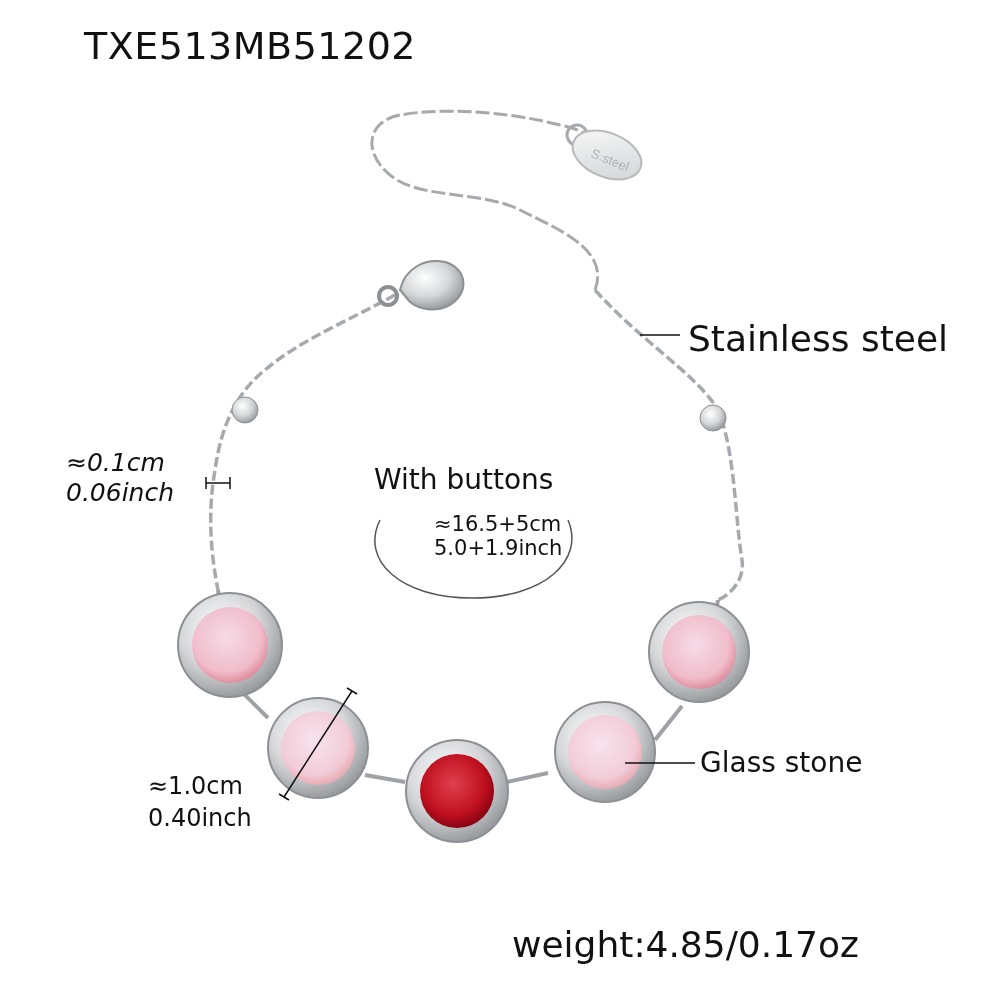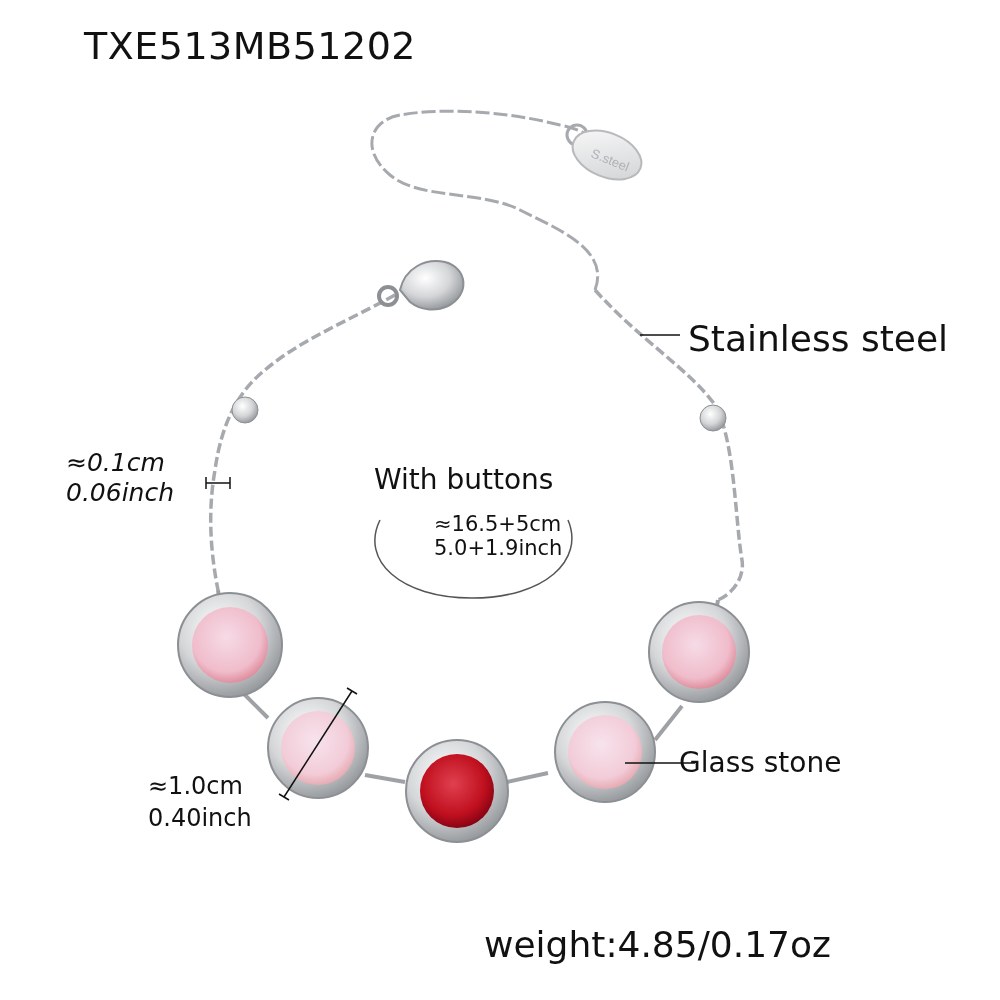--- a/index.html
+++ b/index.html
@@ -1,26 +1,26 @@
 <!DOCTYPE html>
 <html><head>
 <meta charset="utf-8">
 <style>
   html, body { margin: 0; padding: 0; background: #ffffff; }
   body { width: 1000px; height: 1000px; position: relative; overflow: hidden;
          font-family: "DejaVu Sans", sans-serif; color: #111; }
   .abs { position: absolute; white-space: nowrap; }
   #sku { left: 64px; top: 24px; font-size: 38px; letter-spacing: 0.5px; margin-left: 20px; }
   #label-steel { left: 688px; top: 318px; font-size: 36px; }
-  #label-glass { left: 679px; top: 746px; font-size: 28px; }
+  #label-glass { left: 700px; top: 746px; font-size: 28px; }
   #chain-dim { left: 66px; top: 448px; font-size: 25px; line-height: 30px; font-style: italic; }
   #stone-dim { left: 148px; top: 770px; font-size: 24px; line-height: 32px; }
   #length-title { left: 374px; top: 463px; font-size: 28px; }
   #length-dim { left: 398px; top: 512px; font-size: 21px; line-height: 24px; margin-left: 36px; }
-  #weight { left: 484px; top: 924px; font-size: 36px; }
+  #weight { left: 512px; top: 924px; font-size: 36px; }
   svg#art { position: absolute; left: 0; top: 0; }
 </style>
 </head>
 <body>
 
 <svg id="art" width="1000" height="1000" viewBox="0 0 1000 1000">
   <defs>
     <radialGradient id="bezel" cx="40%" cy="35%" r="70%">
       <stop offset="0%" stop-color="#ffffff"></stop>
       <stop offset="55%" stop-color="#d4d6d8"></stop>

